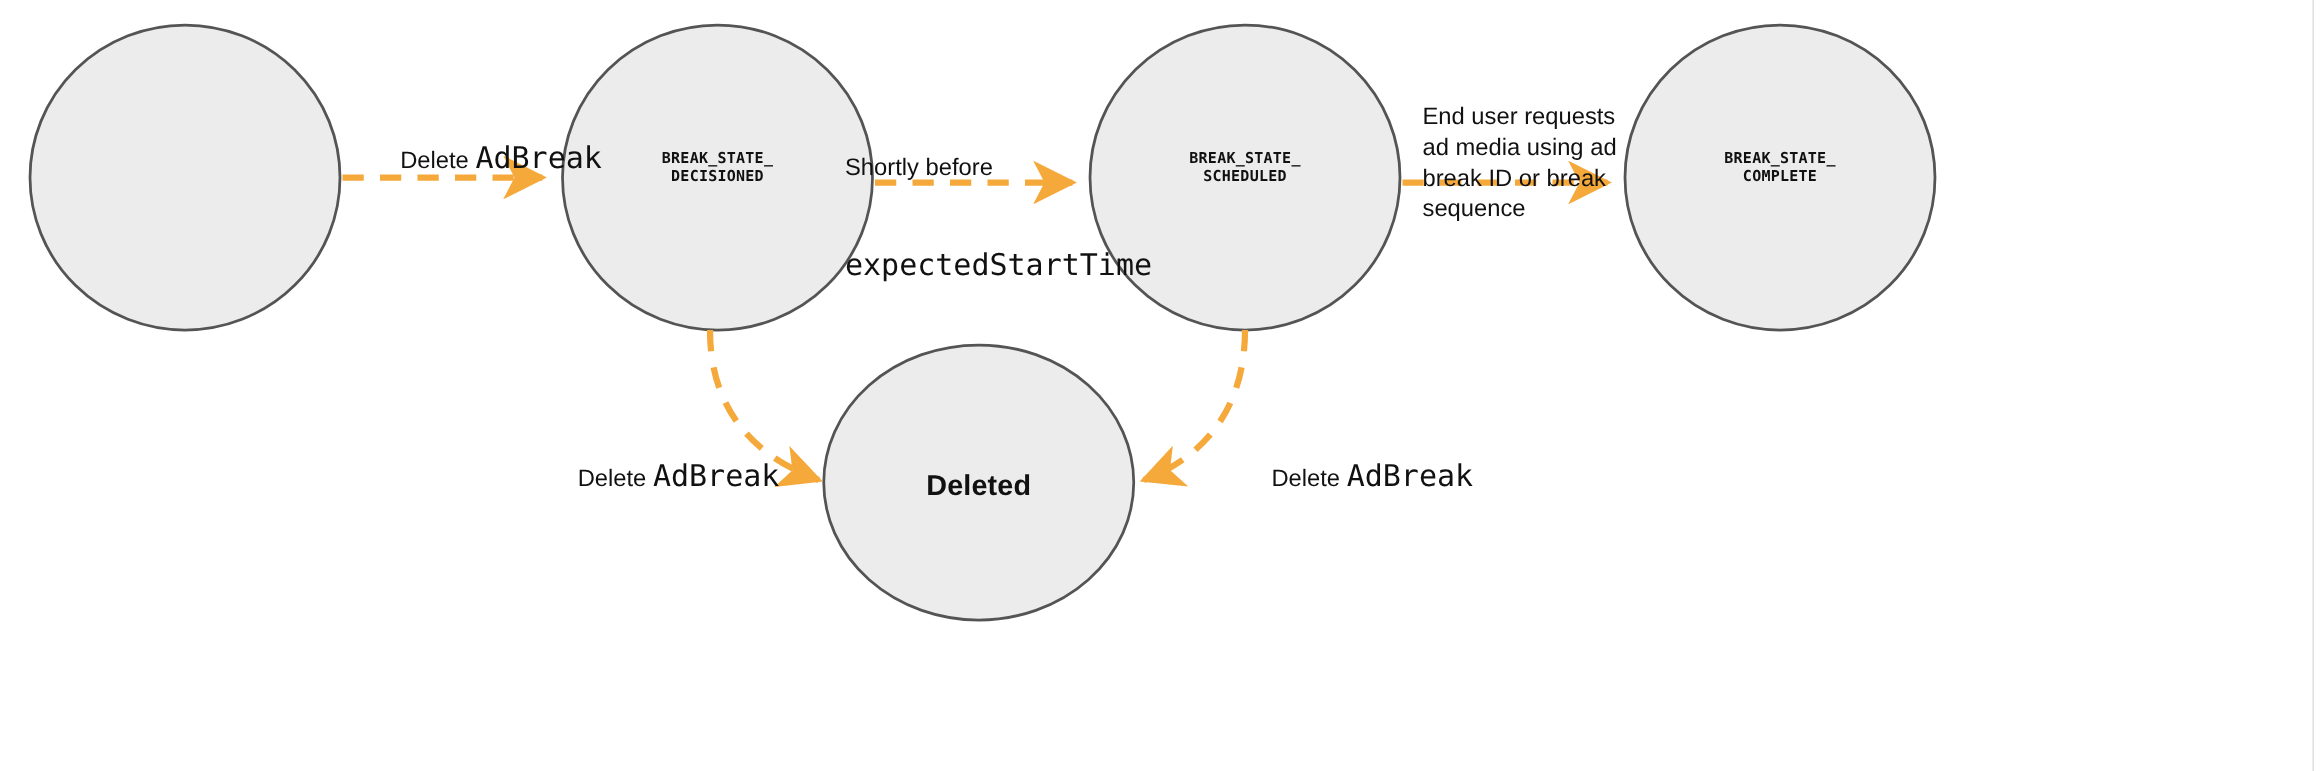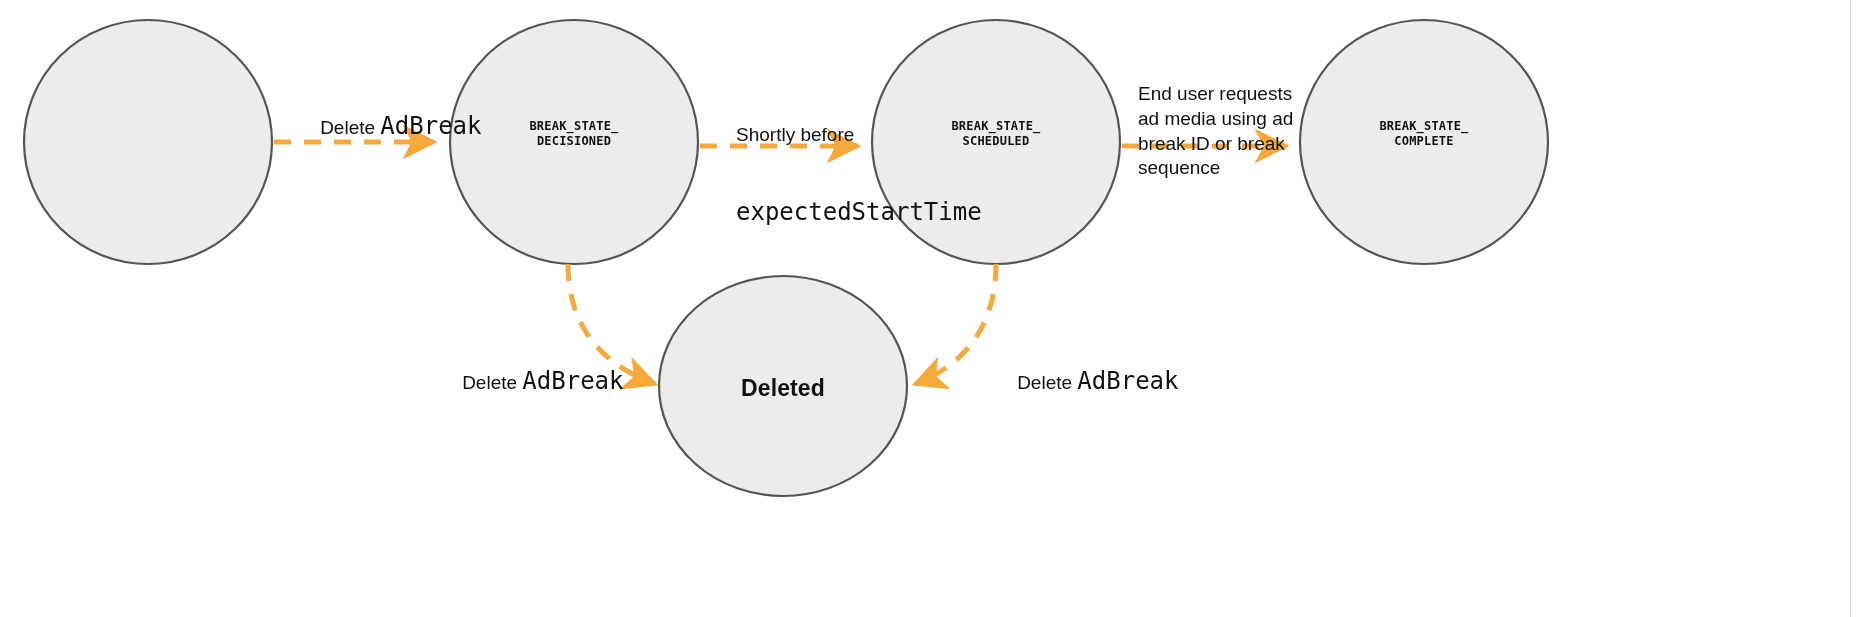--- a/index.html
+++ b/index.html
@@ -118,21 +118,21 @@
   </div>
 
   <div class="node-label sans" style="left:683px; top:374px; width:200px;">
     <span>Deleted</span>
   </div>
 
   <div class="edge-label" style="left:299px; top:86px;">
     <span class="sans-part">Delete </span><span class="mono-part">AdBreak</span>
   </div>
 
-  <div class="edge-label" style="left:736px; top:74px;">
+  <div class="edge-label" style="left:676px; top:74px;">
     <div class="sans-part">Shortly before</div>
     <div class="mono-part">expectedStartTime</div>
   </div>
 
   <div class="edge-label" style="left:1138px; top:33px;">
     <div class="sans-part">End user requests
 ad media using ad
 break ID or break
 sequence</div>
   </div>

